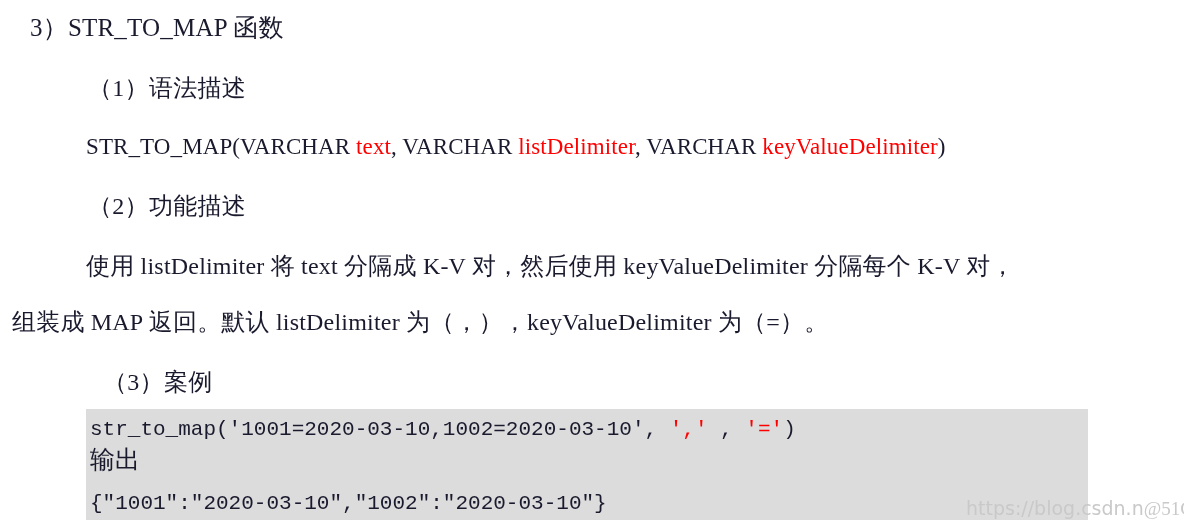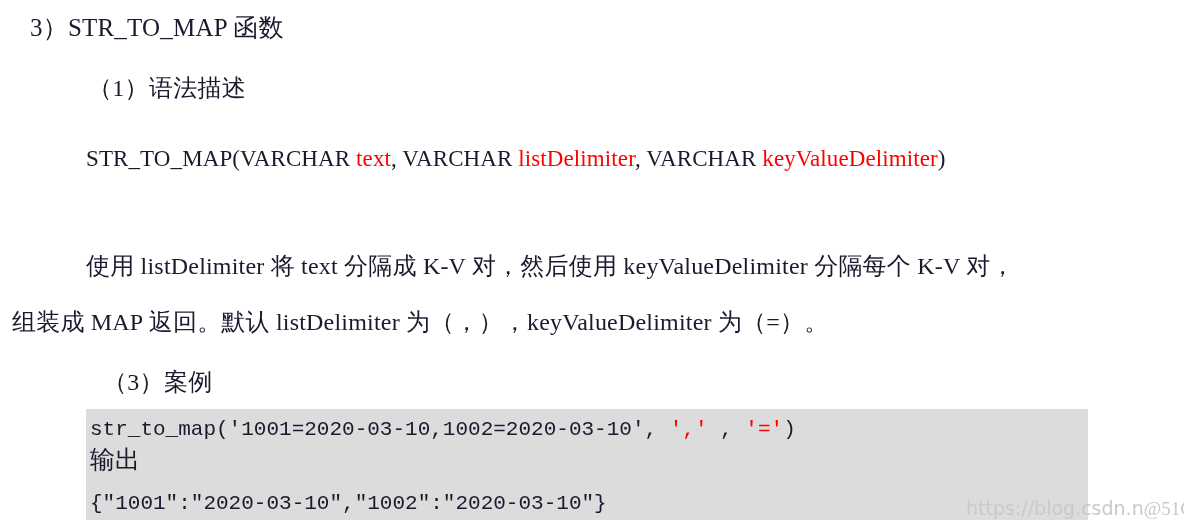--- a/index.html
+++ b/index.html
@@ -41,21 +41,21 @@
     white-space: nowrap;
     letter-spacing: 0.3px;
   }
   .sub-1 { left: 88px; top: 62px; text-align: right; }
   .sub-2 { left: 88px; top: 180px; }
   .sub-3 { left: 103px; top: 356px; }
 
   .syntax-line {
     position: absolute;
     left: 86px;
-    top: 134px;
+    top: 122px;
     font-size: 23px;
     line-height: 32px;
     white-space: nowrap;
     letter-spacing: 0.1px;
   }
   .param { color: #ff0000; }
 
   .para-line {
     position: absolute;
     font-size: 24px;
@@ -119,20 +119,21 @@
 <div class="page">
 
   <div class="heading">3）STR_TO_MAP 函数</div>
 
   <div class="sub-heading sub-1">（1）语法描述</div>
 
   <div class="syntax-line">
     <span>STR_TO_MAP(VARCHAR </span><span class="param">text</span><span>, VARCHAR </span><span class="param">listDelimiter</span><span>, VARCHAR </span><span class="param">keyValueDelimiter</span><span>)</span>
   </div>
 
+  <div class="sub-heading sub-2">（2）功能描述</div>
 
   <div class="para-line para-line-1">使用 listDelimiter 将 text 分隔成 K-V 对，然后使用 keyValueDelimiter 分隔每个 K-V 对，</div>
 
   <div class="para-line para-line-2">组装成 MAP 返回。默认 listDelimiter 为（，），keyValueDelimiter 为（=）。</div>
 
   <div class="sub-heading sub-3">（3）案例</div>
 
   <div class="code-block">
     <div class="code-line"><span>str_to_map('1001=2020-03-10,1002=2020-03-10', </span><span class="str-lit">','</span><span> , </span><span class="str-lit">'='</span><span>)</span></div>
     <div class="code-line cjk">输出</div>

